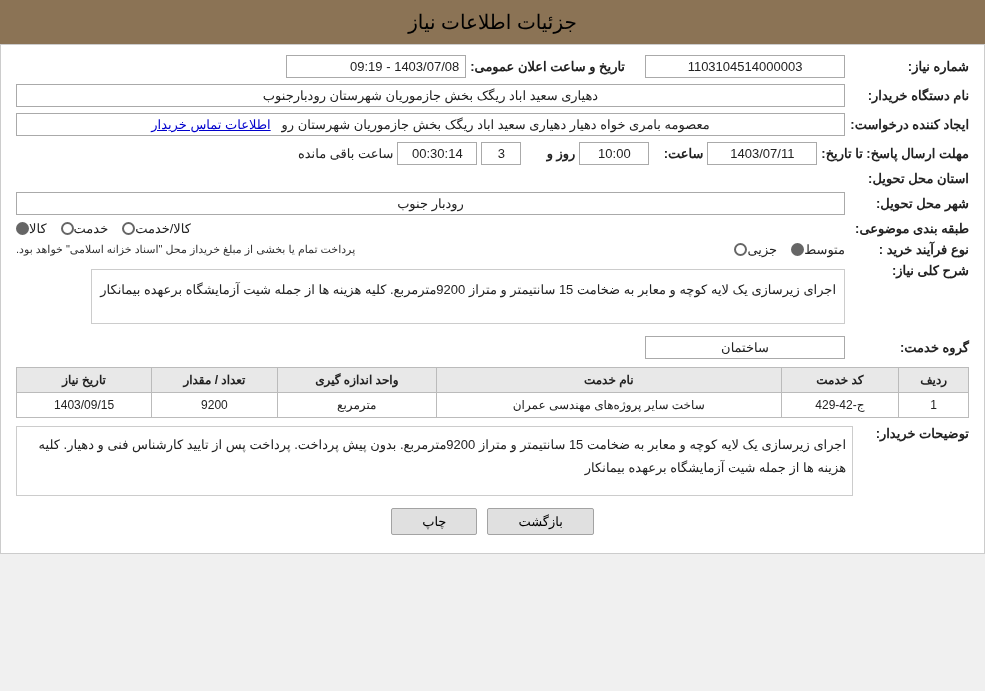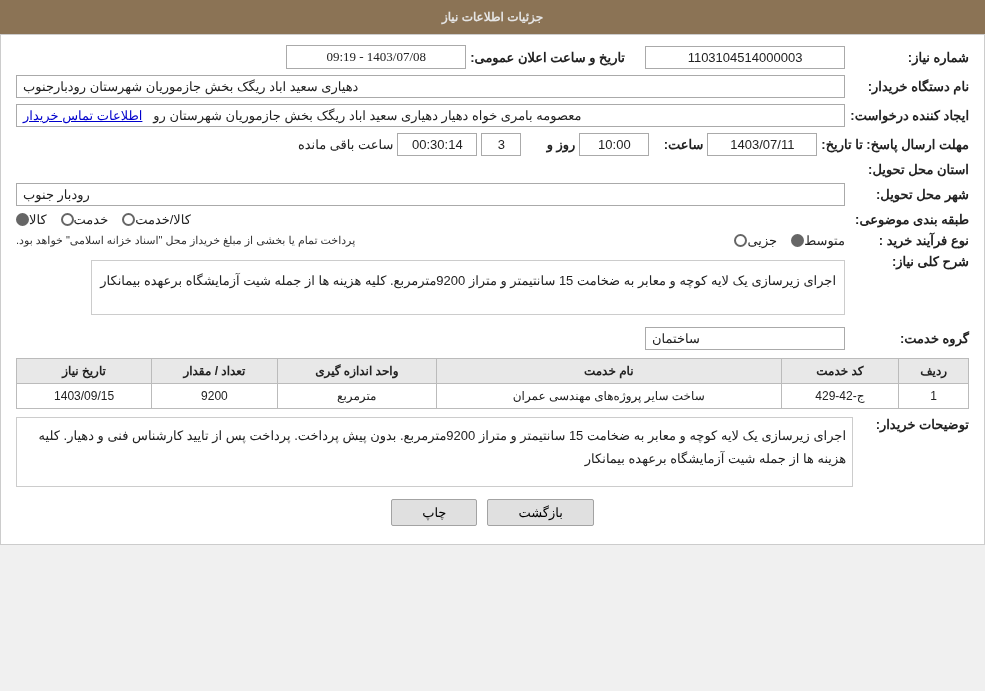--- a/index.html
+++ b/index.html
@@ -10,25 +10,25 @@
       direction: rtl;
       color: #222;
     }
     .page-wrapper {
       max-width: 985px;
       margin: 0 auto;
       background: #fff;
     }
     .header-bar {
       background: #8B7355;
-      color: #e5e5e5;
+      color: #000000;
       text-align: center;
       padding: 10px;
-      font-size: 12px;
-      font-weight: bold;
+      font-size: 20px;
+      font-weight: normal;
     }
     .content-area {
       padding: 10px 15px;
       border: 1px solid #ccc;
     }
     .info-row {
       display: flex;
       align-items: center;
       margin-bottom: 6px;
       gap: 4px;
@@ -39,21 +39,21 @@
       color: #222;
       min-width: 120px;
       text-align: right;
     }
     .value-box {
       border: 1px solid #aaa;
       background: #fff;
       padding: 3px 6px;
       min-height: 22px;
       flex: 1;
-      text-align: left;
+      text-align: center;
     }
     .link-text {
       color: #0000cc;
       text-decoration: underline;
       cursor: pointer;
     }
     .section-title {
       background: #f5f5f5;
       border: 1px solid #ccc;
       padding: 5px 10px;
@@ -159,21 +159,21 @@
   <div class="header-bar">
     <span>جزئیات اطلاعات نیاز</span>
   </div>
 
   <div class="content-area">
 
     <div class="info-row">
       <span class="label">شماره نیاز:</span>
       <div class="value-box" style="text-align:center; flex:0 0 200px;">1103104514000003</div>
       <span class="label" style="margin-right:16px;">تاریخ و ساعت اعلان عمومی:</span>
-      <div class="value-box" style="text-align:center; flex:0 0 180px;font-family:Liberation Serif, serif;">1403/07/08 - 09:19</div>
+      <div class="value-box" style="text-align:right; flex:0 0 180px;">1403/07/08 - 09:19</div>
     </div>
 
     <div class="info-row">
       <span class="label">نام دستگاه خریدار:</span>
       <div class="value-box">دهیاری سعید اباد ریگک بخش جازموریان شهرستان رودبارجنوب</div>
     </div>
 
     <div class="info-row">
       <span class="label">ایجاد کننده درخواست:</span>
       <div class="value-box">

